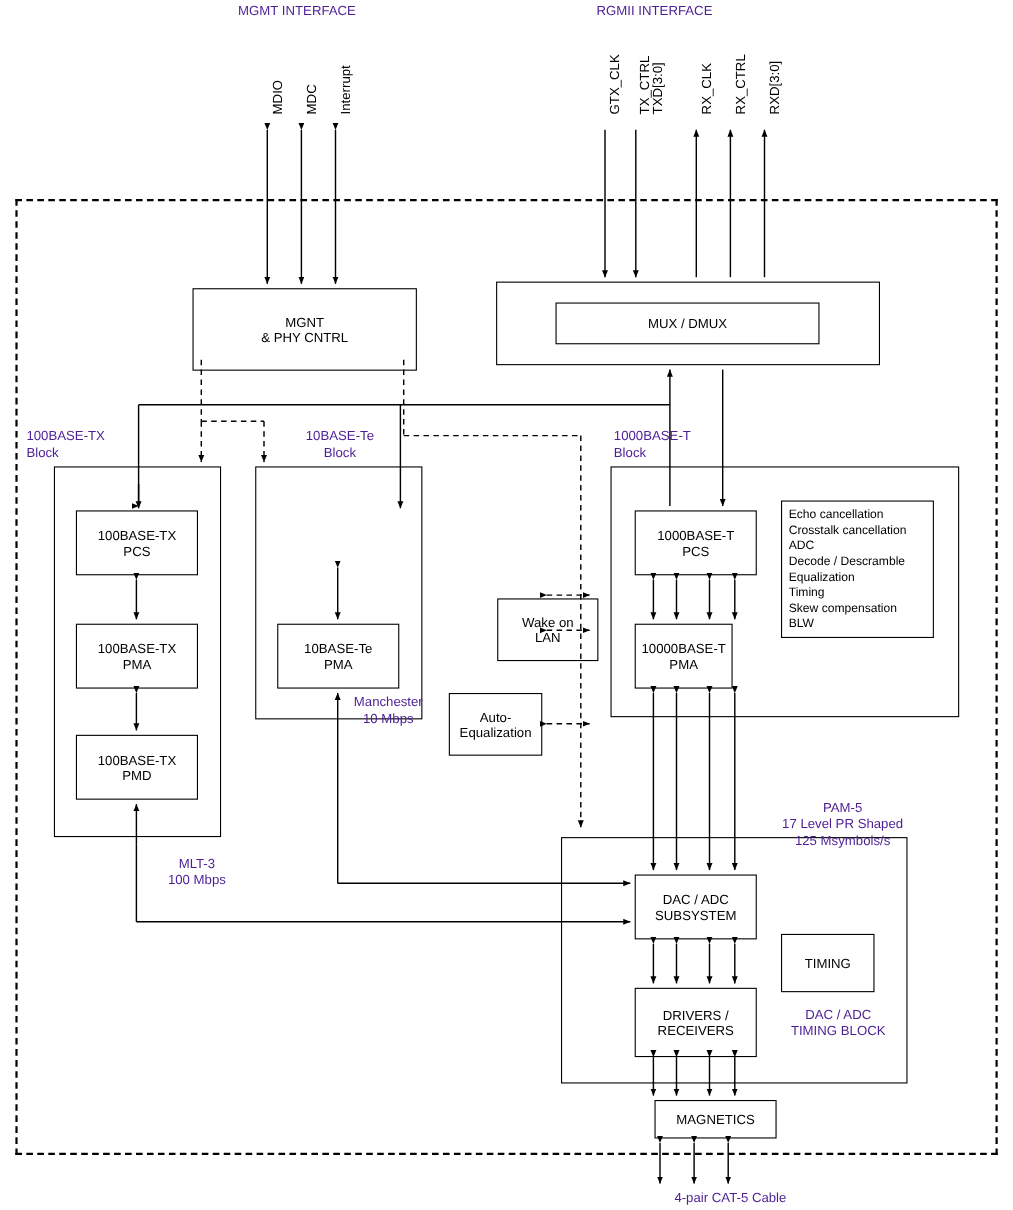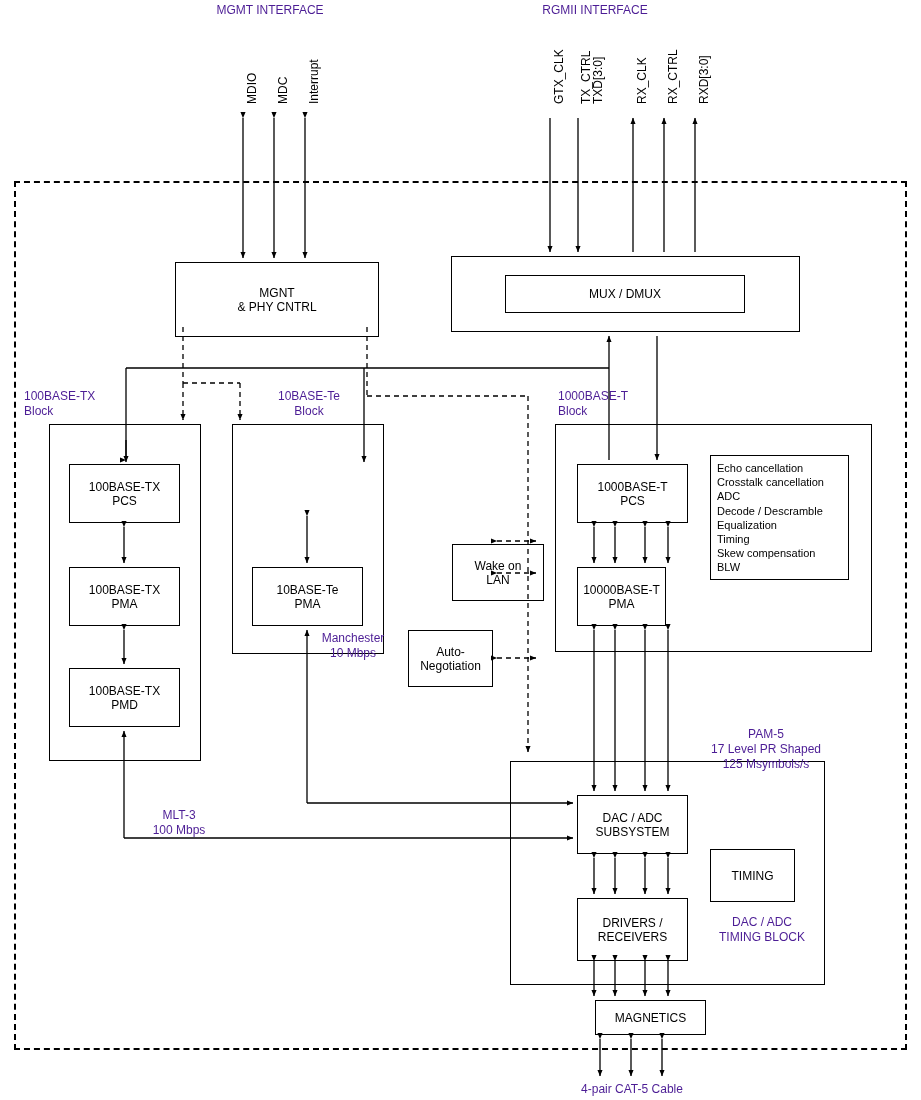--- a/index.html
+++ b/index.html
@@ -129,41 +129,41 @@
 ADC
 Decode / Descramble
 Equalization
 Timing
 Skew compensation
 BLW</div>
 
   <div class="boxlabel" style="left:408px; top:544px; width:92px; height:57px;margin-left:44px;">Wake on
 LAN</div>
   <div class="boxlabel" style="left:408px; top:630px; width:85px; height:57px;">Auto-
-Negotiation</div>
+Equalization</div>
 
   <div class="box" style="left:510px; top:761px; width:315px; height:224px;"></div>
   <div class="boxlabel" style="left:577px; top:795px; width:111px; height:59px;">DAC / ADC
 SUBSYSTEM</div>
   <div class="boxlabel" style="left:577px; top:898px; width:111px; height:63px;">DRIVERS /
 RECEIVERS</div>
   <div class="boxlabel" style="left:710px; top:849px; width:85px; height:53px;">TIMING</div>
   <div class="lbl c" style="left:700px; top:915px; width:124px; line-height:15px;">DAC / ADC
 TIMING BLOCK</div>
 
   <div class="boxlabel" style="left:595px; top:1000px; width:111px; height:35px;">MAGNETICS</div>
 
   <div class="lbl c" style="left:305px; top:631px; width:96px; line-height:15px;">Manchester
 10 Mbps</div>
-  <div class="lbl c" style="left:134px; top:808px; width:90px; line-height:15px;">MLT-3
+  <div class="lbl c" style="left:134px; top:778px; width:90px; line-height:15px;">MLT-3
 100 Mbps</div>
   <div class="lbl c" style="left:696px; top:682px; width:140px; line-height:15px;margin-top:45px;">PAM-5
 17 Level PR Shaped
 125 Msymbols/s</div>
-  <div class="lbl c" style="left:562px; top:1083px; width:140px;">4-pair CAT-5 Cable</div>
+  <div class="lbl c" style="left:594px; top:1083px; width:140px;">4-pair CAT-5 Cable</div>
 
   <svg class="ov">
     <defs>
       <marker id="ah" markerWidth="8" markerHeight="8" refX="6.4" refY="3" orient="auto" markerUnits="userSpaceOnUse">
         <path d="M0,0.3 L6.6,3 L0,5.7 z" fill="#000"></path>
       </marker>
     </defs>
     <g stroke="#000" stroke-width="1.3" fill="none">
 
       <line x1="243" y1="118" x2="243" y2="258" marker-start="url(#ah)" marker-end="url(#ah)"></line>

